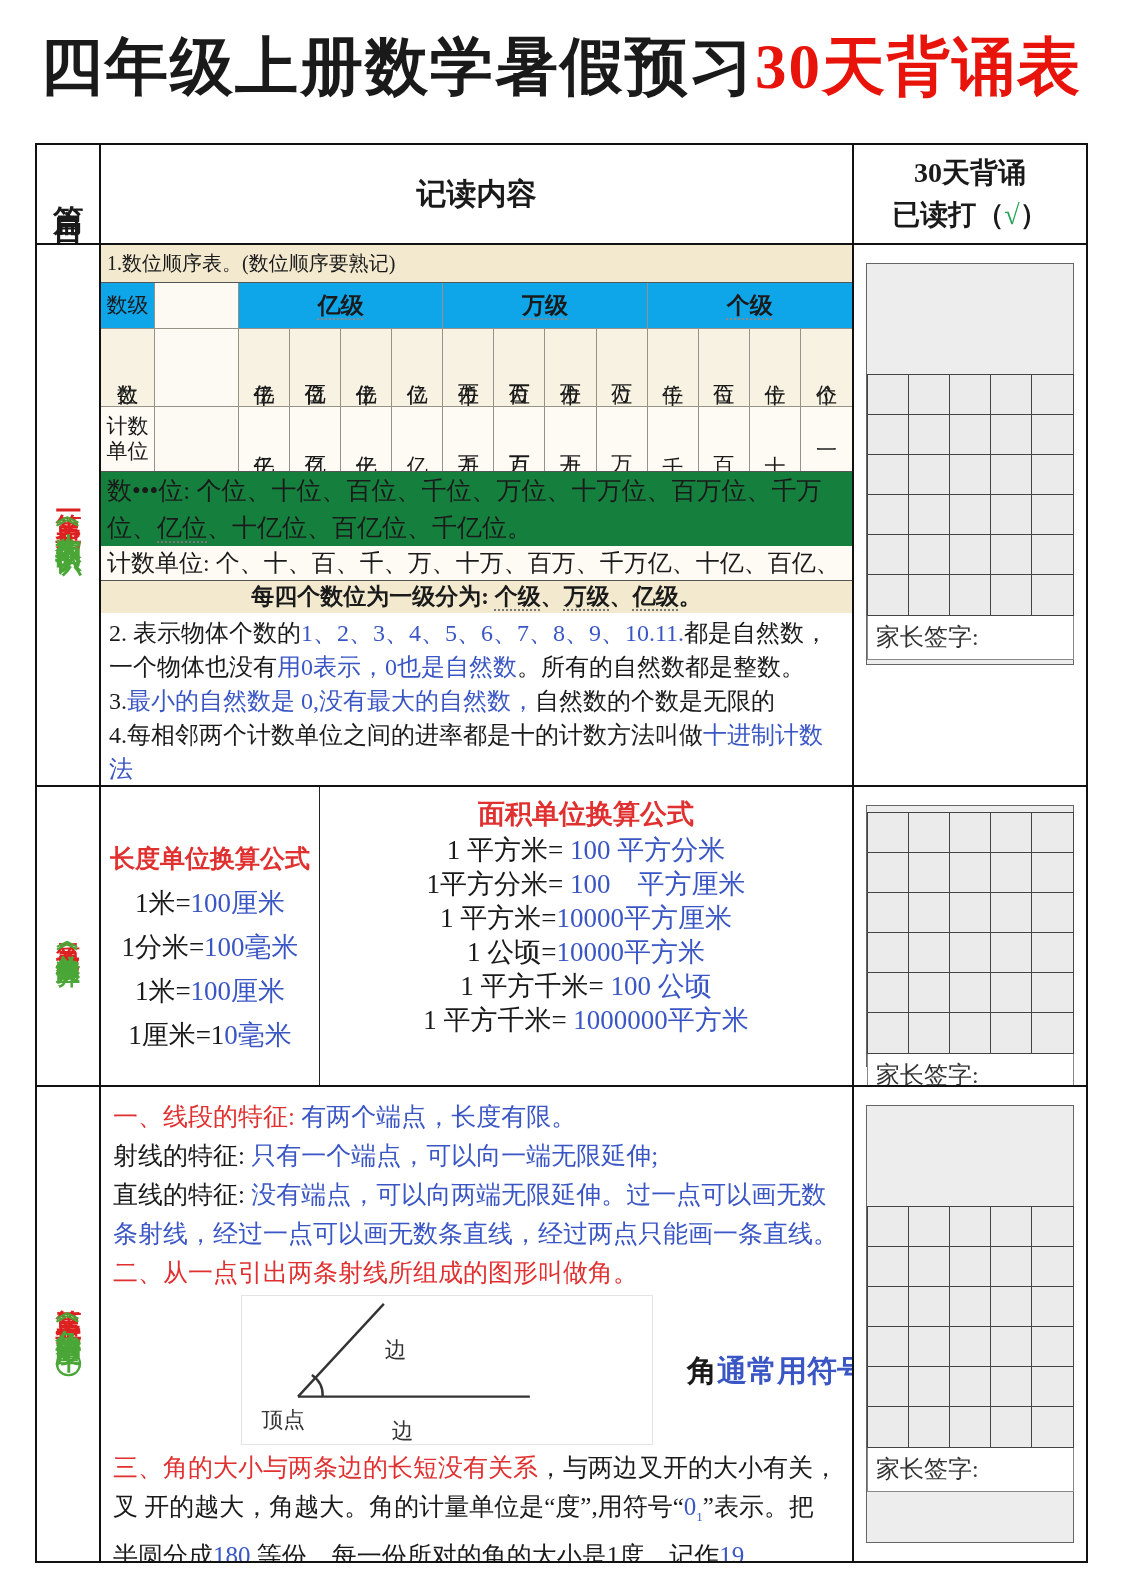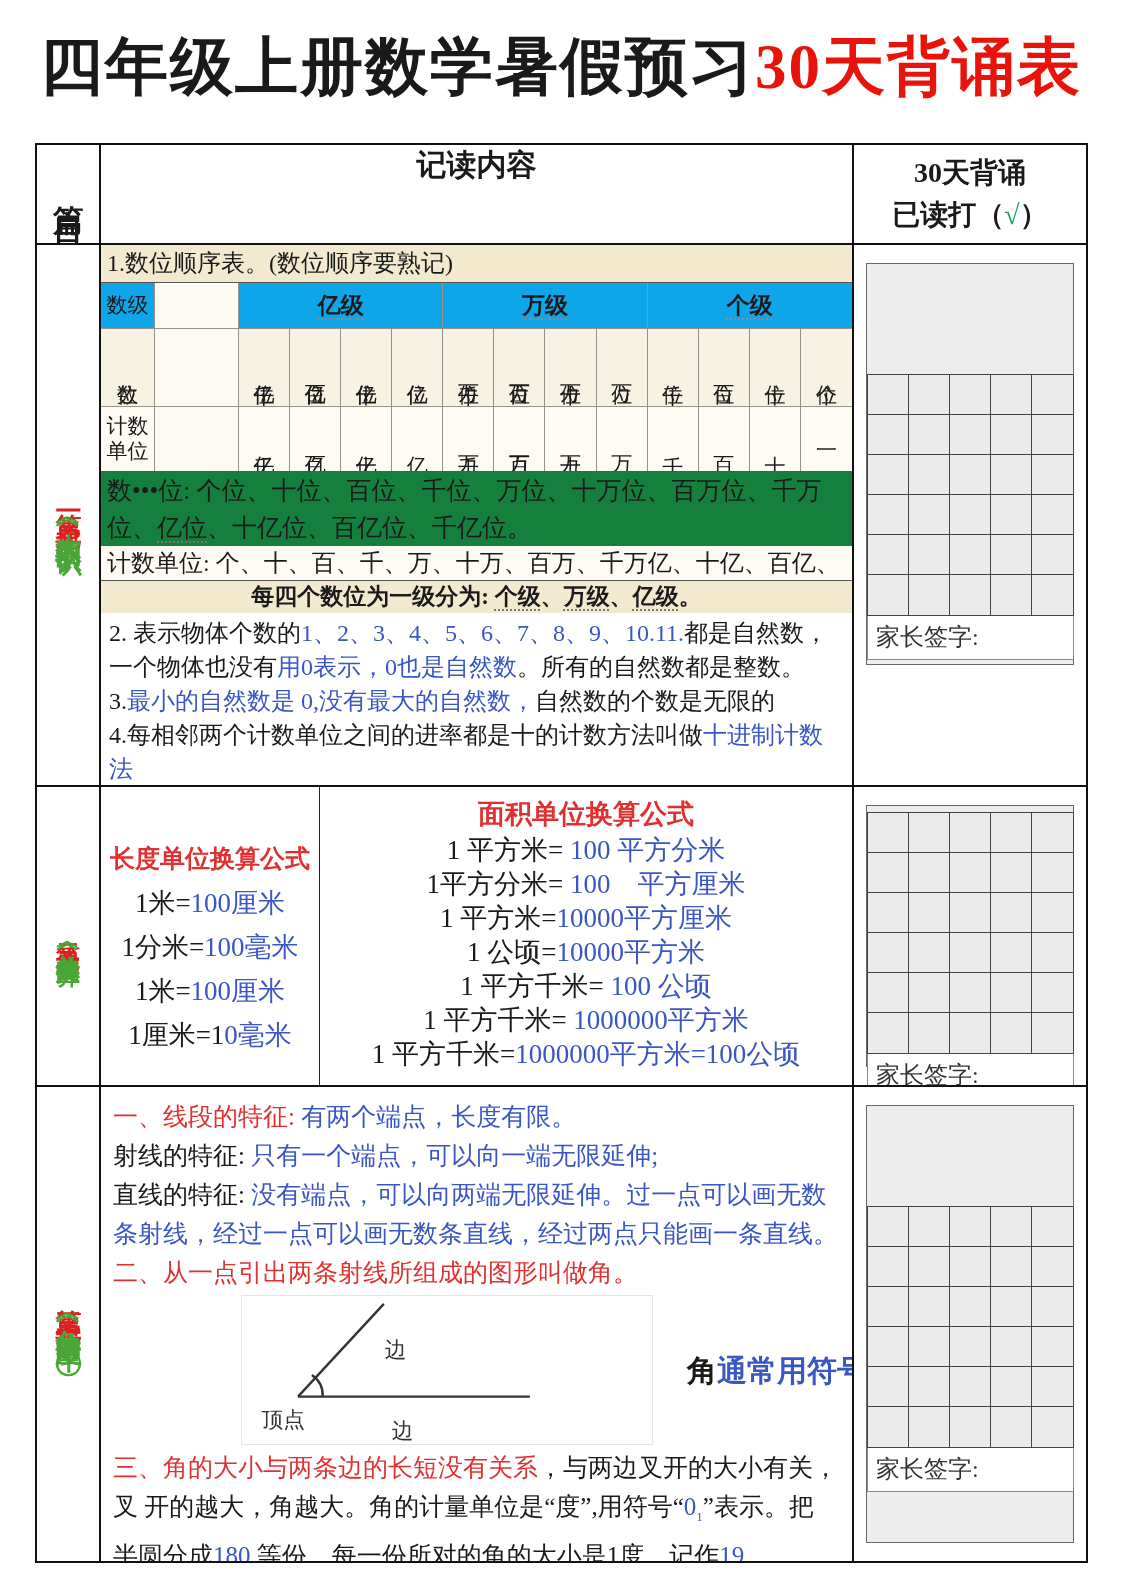--- a/index.html
+++ b/index.html
@@ -15,21 +15,21 @@
            grid-template-columns:64px 753px 1fr;
            grid-template-rows:100px 542px 300px 1fr;box-sizing:border-box;}
   .cell{border-right:2px solid #111;border-bottom:2px solid #111;box-sizing:border-box;
         overflow:hidden;position:relative;}
   .cell.lastc{border-right:none;}
   .cell.lastr{border-bottom:none;}
   
   .h-sections{display:flex;align-items:center;justify-content:center;
               writing-mode:vertical-rl;text-orientation:upright;margin:auto;
               font-weight:bold;font-size:31px;letter-spacing:14px;height:100%;}
-  .h-content{display:flex;align-items:flex-start;justify-content:center;
+  .h-content{display:flex;align-items:center;justify-content:center;
              font-weight:bold;font-size:30px;}
   .h-recite{display:flex;flex-direction:column;align-items:center;justify-content:center;
             font-weight:bold;font-size:28px;line-height:42px;}
   .check{color:#22a455;font-weight:bold;}
   
   .unitlbl{display:flex;align-items:center;justify-content:center;}
   .unitlbl .vtext{writing-mode:vertical-rl;text-orientation:upright;
                   font-weight:bold;font-size:26px;letter-spacing:4px;line-height:1;}
   .unitlbl .u-red{color:#dd2020;}
   .unitlbl .u-green{color:#4aa636;}
@@ -37,21 +37,21 @@
   
   .seg-k{color:#1a1a1a;}
   .seg-b{color:#3a56c5;}
   .seg-r{color:#e03030;}
   .seg-bold{font-weight:bold;}
   .seg-u{text-decoration:underline dotted 2px #777;text-underline-offset:5px;}
   .seg-sub{font-size:13px;vertical-align:sub;}
   
   .u1-content{display:flex;flex-direction:column;}
   .u1-line1{height:37px;line-height:37px;background:#f2e9cf;padding-left:6px;
-            font-size:24px;flex:none;}
+            font-size:20px;flex:none;}
   .ptable{height:190px;flex:none;display:grid;background:#fbf7ec;
           grid-template-columns:54px 84px repeat(12,1fr);
           grid-template-rows:46px 78px 1fr;
           border-top:1.5px solid #555;border-bottom:1.5px solid #555;box-sizing:border-box;}
   .ptc{border-right:1px solid #979288;border-bottom:1px solid #979288;
        display:flex;align-items:center;justify-content:center;text-align:center;
        overflow:hidden;box-sizing:border-box;}
   .ptc.lastcol{border-right:none;}
   .ptc.r3{border-bottom:none;}
   .ptc.r1{background:#0ea5e9;}
@@ -235,21 +235,20 @@
         <div class="fline"><span class="seg seg-k">1厘米=1</span><span class="seg seg-b">0毫米</span></div>
       </div>
       <div class="u2-right">
         <div class="ftitle">面积单位换算公式</div>
         <div class="fline"><span class="seg seg-k">1 平方米= </span><span class="seg seg-b">100  平方分米</span></div>
         <div class="fline"><span class="seg seg-k">1平方分米= </span><span class="seg seg-b">100　平方厘米</span></div>
         <div class="fline"><span class="seg seg-k">1 平方米=</span><span class="seg seg-b">10000平方厘米</span></div>
         <div class="fline"><span class="seg seg-k">1 公顷=</span><span class="seg seg-b">10000平方米</span></div>
         <div class="fline"><span class="seg seg-k">1 平方千米= </span><span class="seg seg-b">100 公顷</span></div>
         <div class="fline"><span class="seg seg-k">1 平方千米= </span><span class="seg seg-b">1000000平方米</span></div>
-        <div class="fline"><span class="seg seg-k">1 平方千米=</span><span class="seg seg-b">1000000平方米=100公顷</span></div>
       </div>
     </div>
     <div class="cell lastc scorecell">
       <div class="panel panel-u2">
         <div class="pspace-u2"></div>
         <div class="daygrid">
             <div class="day"></div>
             <div class="day"></div>
             <div class="day"></div>
             <div class="day"></div>

